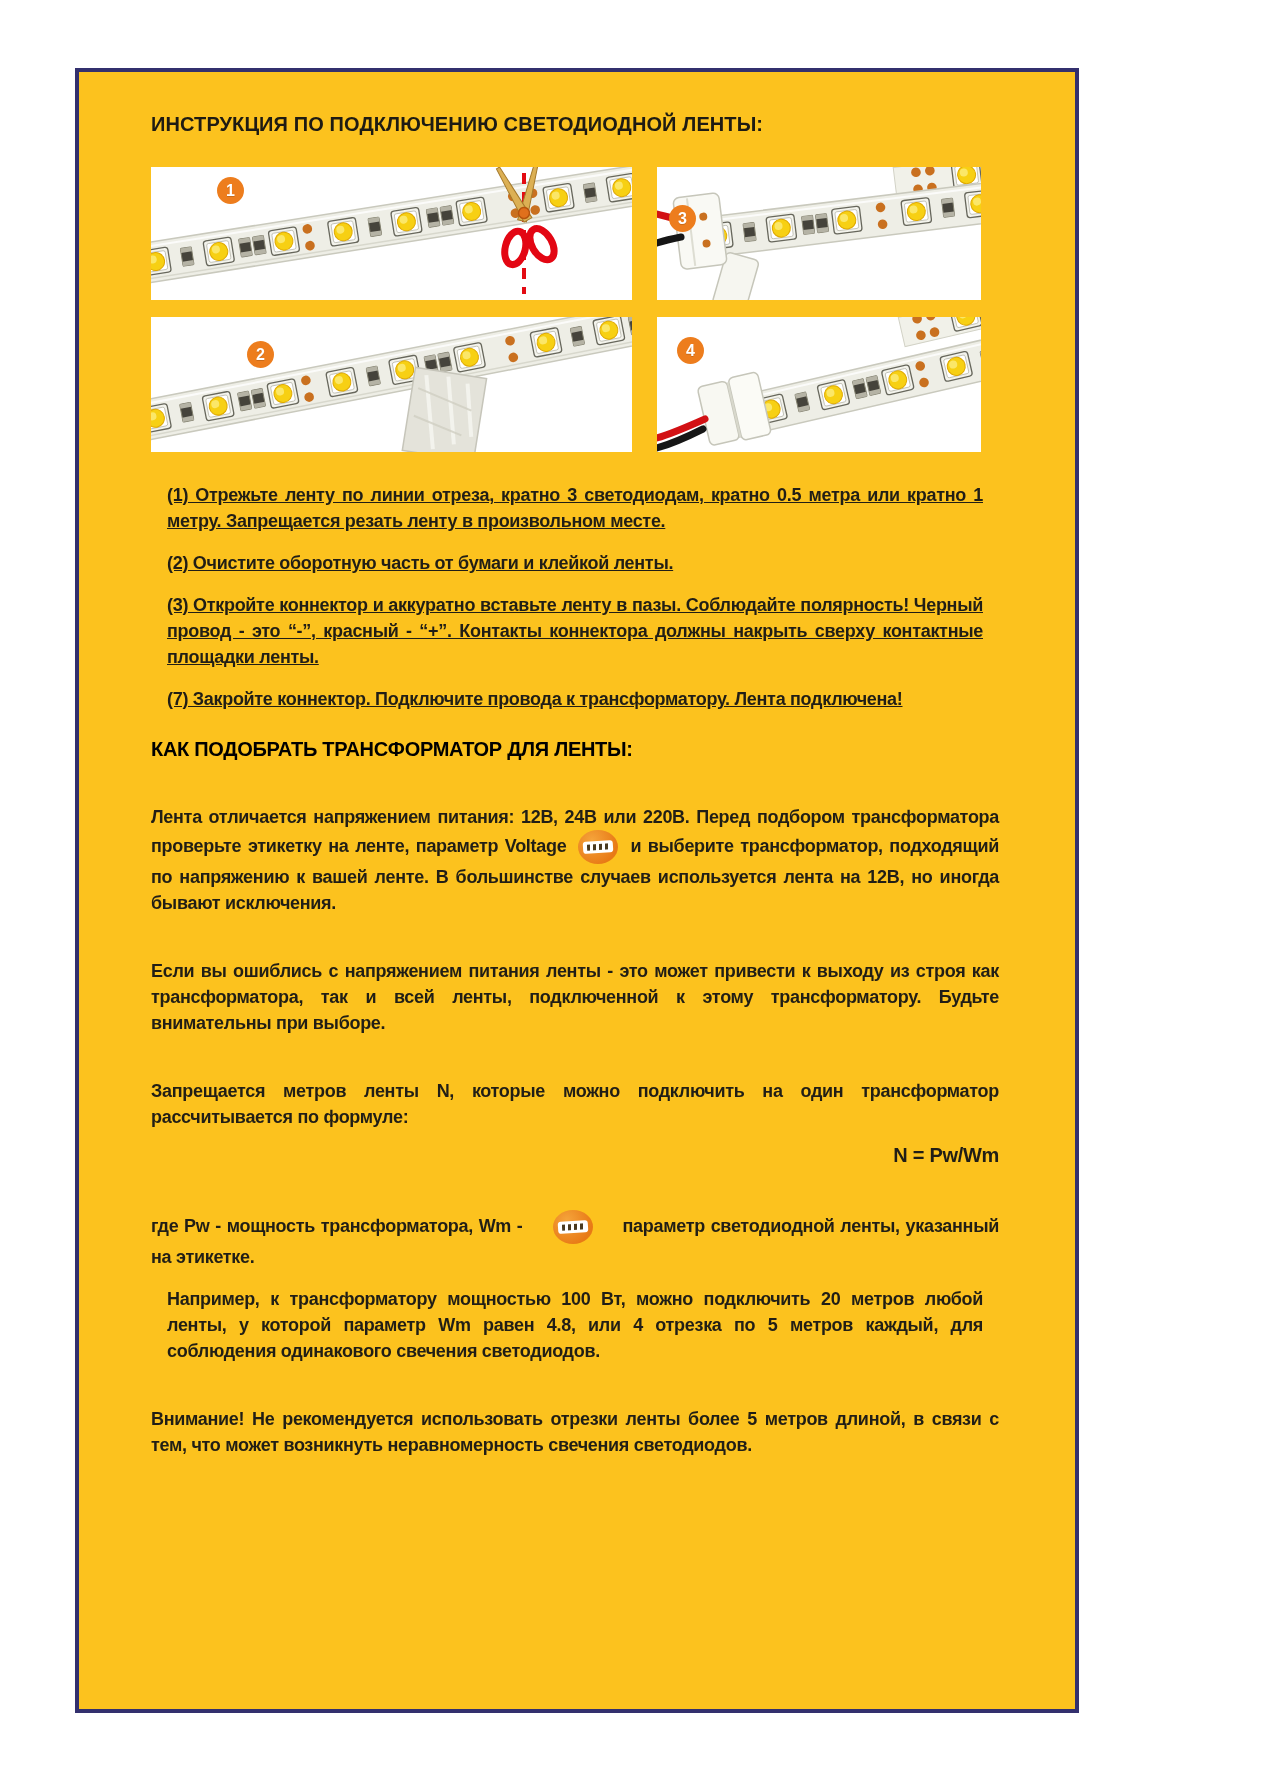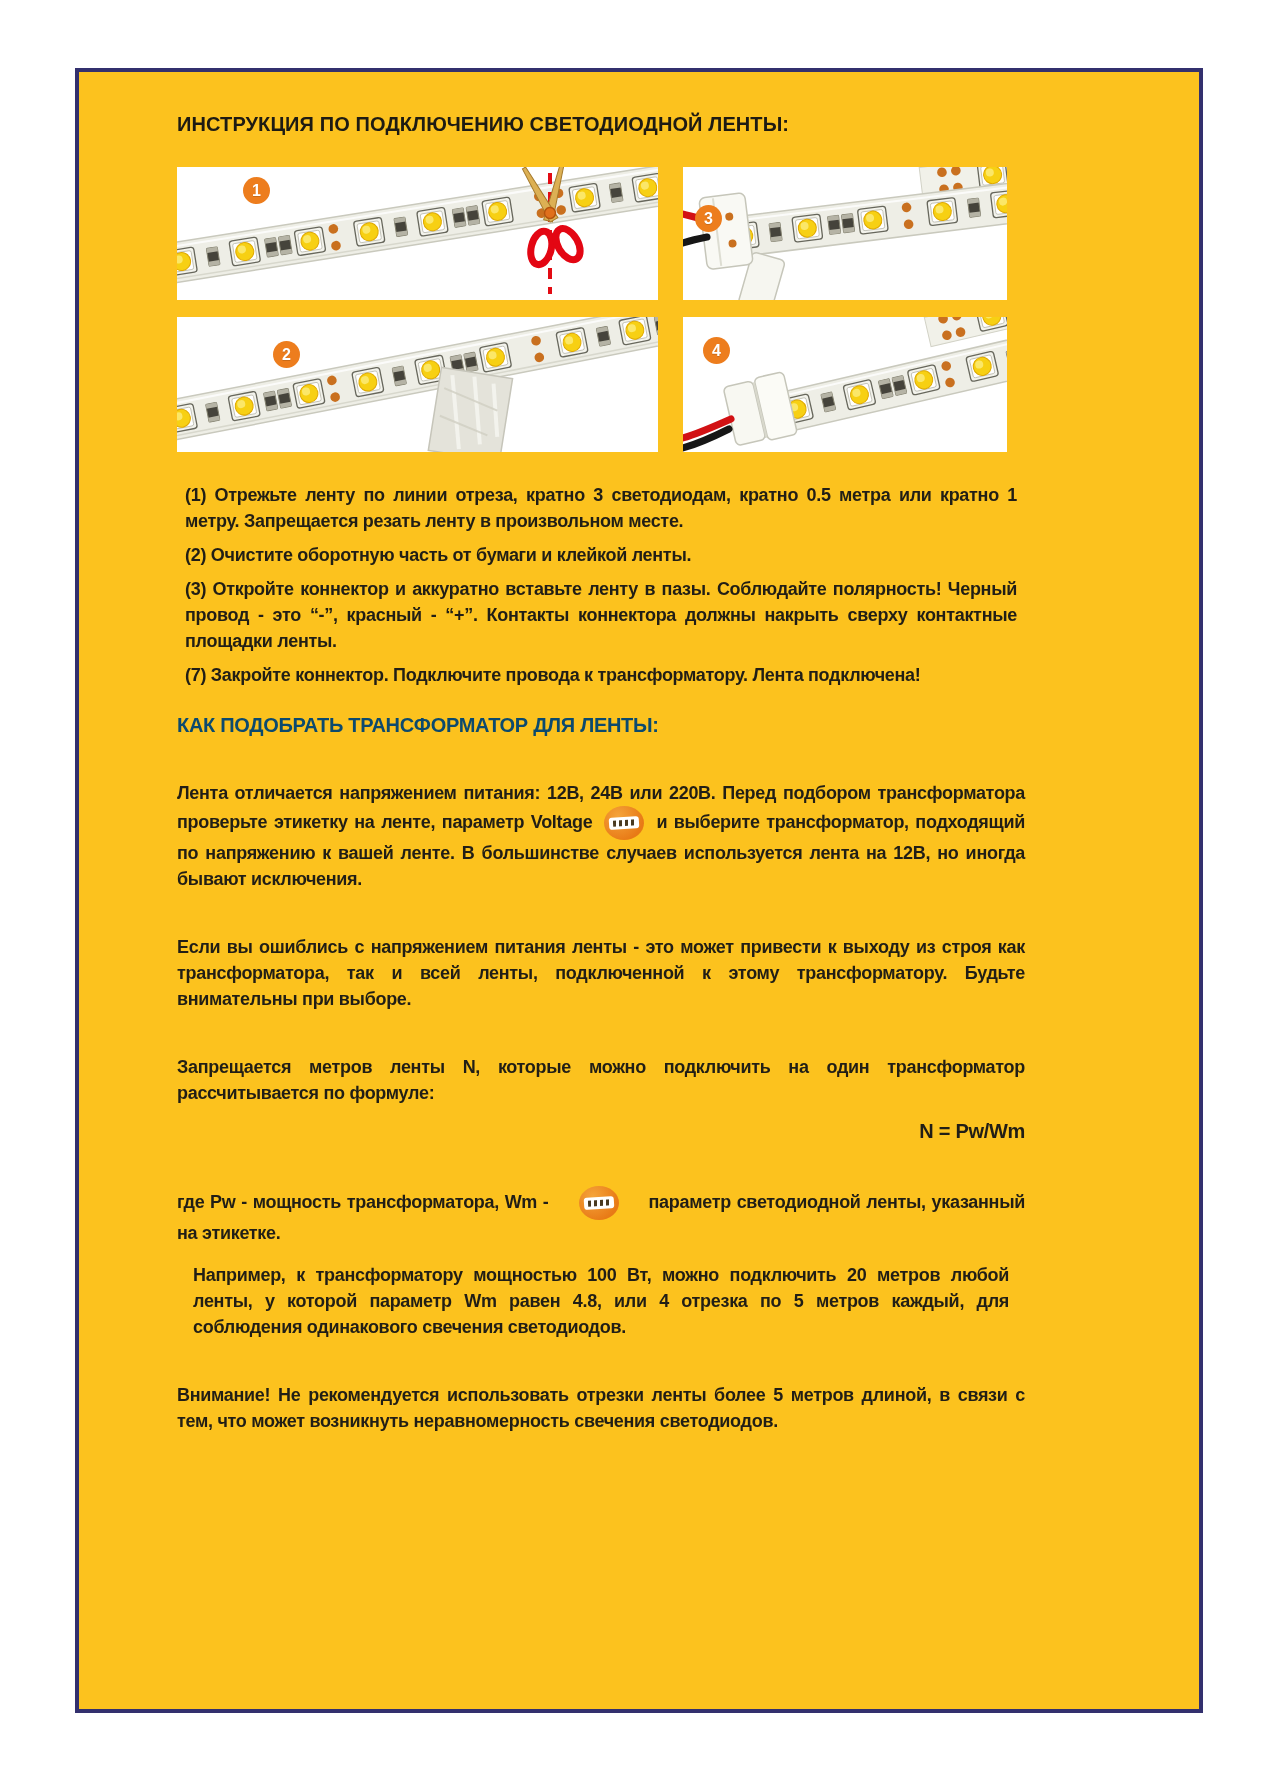--- a/index.html
+++ b/index.html
@@ -1,23 +1,23 @@
 <!DOCTYPE html>
 <html><head>
 <meta charset="utf-8">
 <style>
   html,body { margin:0; padding:0; }
   body {
     width:1278px; height:1791px; background:#ffffff; position:relative;
     font-family:"Liberation Sans","DejaVu Sans",sans-serif;
   }
   .card {
-    position:absolute; left:75px; top:68px; width:1128px; height:1645px;
+    position:absolute; left:75px; top:68px; width:1004px; height:1645px;
     background:#FCC21E; border:4px solid #33306E; box-sizing:border-box;
-    color:#221F16; overflow:hidden;padding-left:26px;
+    color:#221F16; overflow:hidden;
   }
   .inner { padding:41px 0 0 72px; }
   .title { margin:0; font-size:20px; font-weight:bold; letter-spacing:0.1px; color:#1E1B13; }
   .grid {
     margin-top:31px; width:830px; display:grid;
     grid-template-columns:481px 324px; column-gap:25px; row-gap:17px;
   }
   .photo { position:relative; background:#ffffff; overflow:hidden; }
   .ph1,.ph3 { height:133px; }
   .ph2,.ph4 { height:135px; }
@@ -30,22 +30,22 @@
   }
   .badge.b1 { left:66px;  top:10px; }
   .badge.b2 { left:96px;  top:24px; }
   .badge.b3 { left:12px;  top:38px; }
   .badge.b4 { left:20px;  top:20px; }
   .steps, .body-text {
     width:848px; font-size:18px; line-height:26px; font-weight:bold;
     text-align:justify; letter-spacing:-0.3px; color:#211E16;
   }
   .steps { margin-top:30px; }
-  .steps p { margin:8px; }
-  .sub { margin:24px 0 0; font-size:20px; font-weight:bold; text-align:left; color:#0c4a6e; }
+  .steps p { margin:16px;text-decoration:underline; }
+  .sub { margin:24px 0 0; font-size:20px; font-weight:bold; text-align:left; color:#000000; }
   p.para { margin:42px 0 0; }
   p.para.tight { margin:16px; }
   .formula { margin:12px 0 0; text-align:right; font-size:20px; font-weight:bold; }
   .label-icon {
     display:inline-block; vertical-align:middle; width:40px; height:34px; border-radius:50%;
     background:radial-gradient(circle at 35% 30%, #F5A43B, #E87A16 72%);
     position:relative; margin:0 12px;
   }
   .label-icon.wide { margin:0 30px; }
   .label-icon .band {

